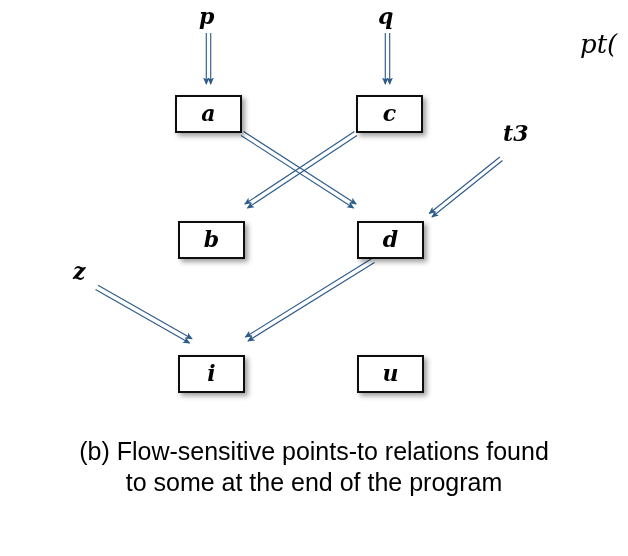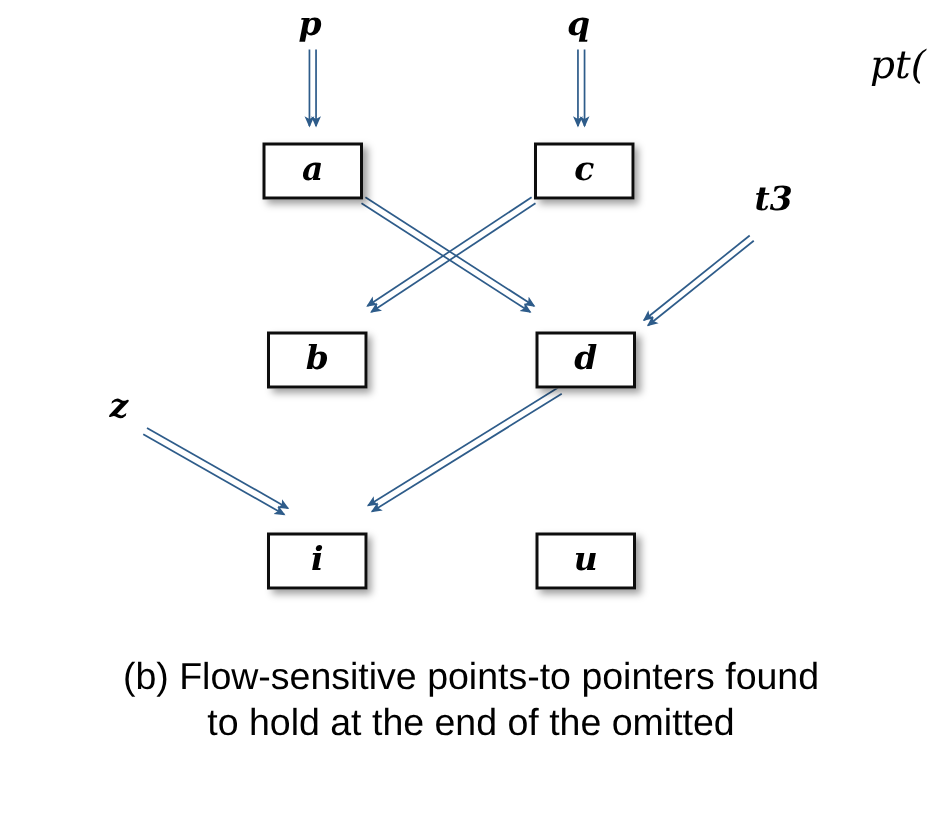--- a/index.html
+++ b/index.html
@@ -172,17 +172,17 @@
 
   <span class="var-label" style="left:378px; top:5px;">q</span>
 
   <span class="var-label" style="left:503px; top:122px;">t3</span>
 
   <span class="var-label" style="left:73px; top:260px;">z</span>
 
   <span class="edge-text" style="left:580px; top:31px;">pt(</span>
 
   <div id="caption">
-    <span class="cap-line">(b) Flow-sensitive points-to pointers found</span>
-    <span class="cap-line">to hold at the end of the omitted</span>
+    <span class="cap-line">(b) Flow-sensitive points-to relations found</span>
+    <span class="cap-line">to some at the end of the program</span>
   </div>
 
 </div>
 
 </body></html>

